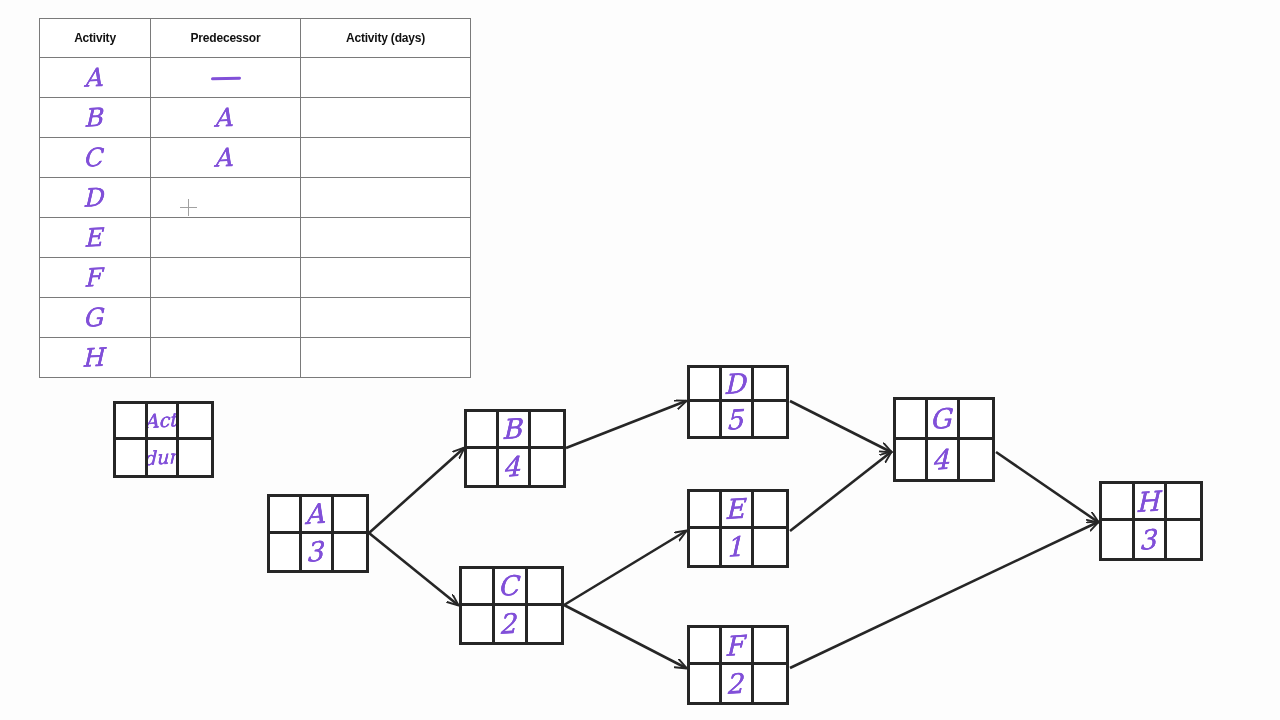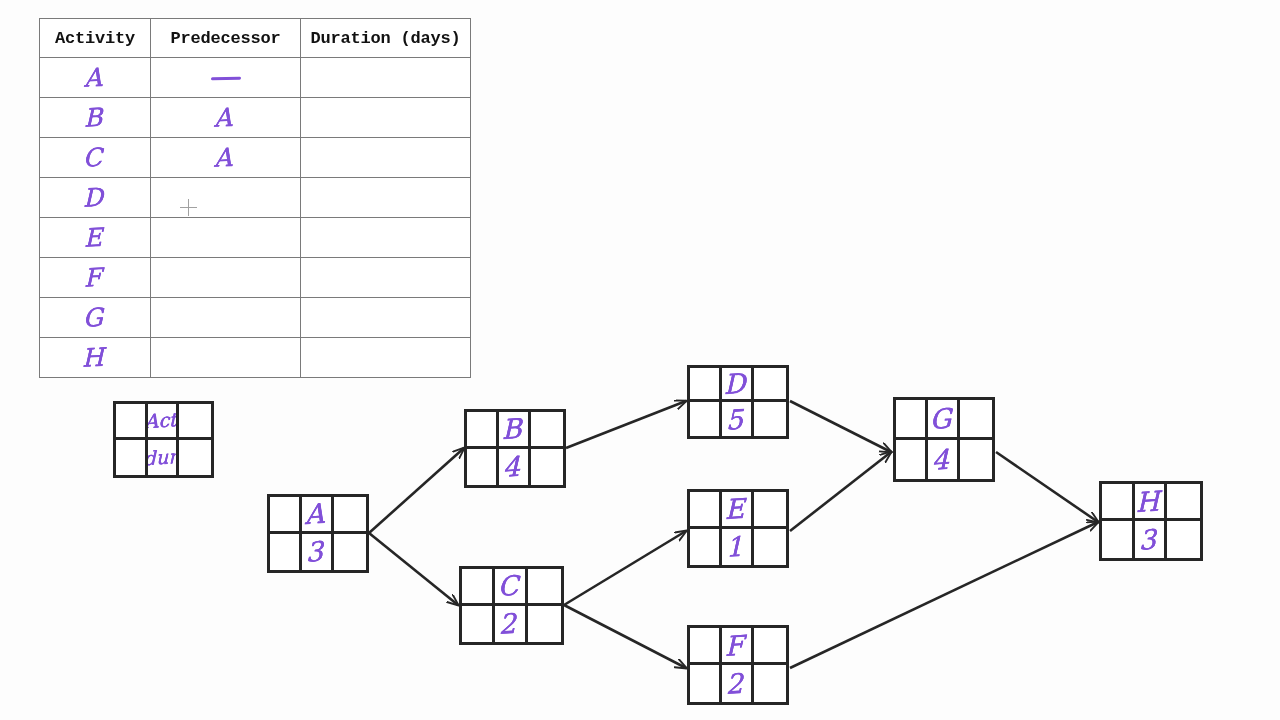--- a/index.html
+++ b/index.html
@@ -37,25 +37,25 @@
   }
   #activity-table td, #activity-table th {
     border: 1px solid #7a7a7a;
     padding: 0;
     margin: 0;
     text-align: center;
     vertical-align: middle;
   }
   #activity-table th {
     height: 38px;
-    font-size: 17px;
+    font-size: 12px;
     font-weight: bold;
     color: #111111;
     letter-spacing: -0.2px;
-    font-family: Liberation Mono, monospace;
+    font-family: Liberation Sans, sans-serif;
   }
   #activity-table td {
     height: 39px;
   }
   .col-activity { width: 110px; }
   .col-pred     { width: 149px; }
   .col-dur      { width: 169px; }
 
   
   .ink {
@@ -133,21 +133,21 @@
 </head>
 <body>
 
 <div id="board">
 
   <table id="activity-table">
     <thead>
       <tr>
         <th class="col-activity">Activity</th>
         <th class="col-pred">Predecessor</th>
-        <th class="col-dur">Duration (days)</th>
+        <th class="col-dur">Activity (days)</th>
       </tr>
     </thead>
     <tbody>
       <tr>
         <td><span class="ink">A</span></td>
         <td><span class="ink-dash"></span></td>
         <td><span class="ink"></span></td>
       </tr>
       <tr>
         <td><span class="ink">B</span></td>

